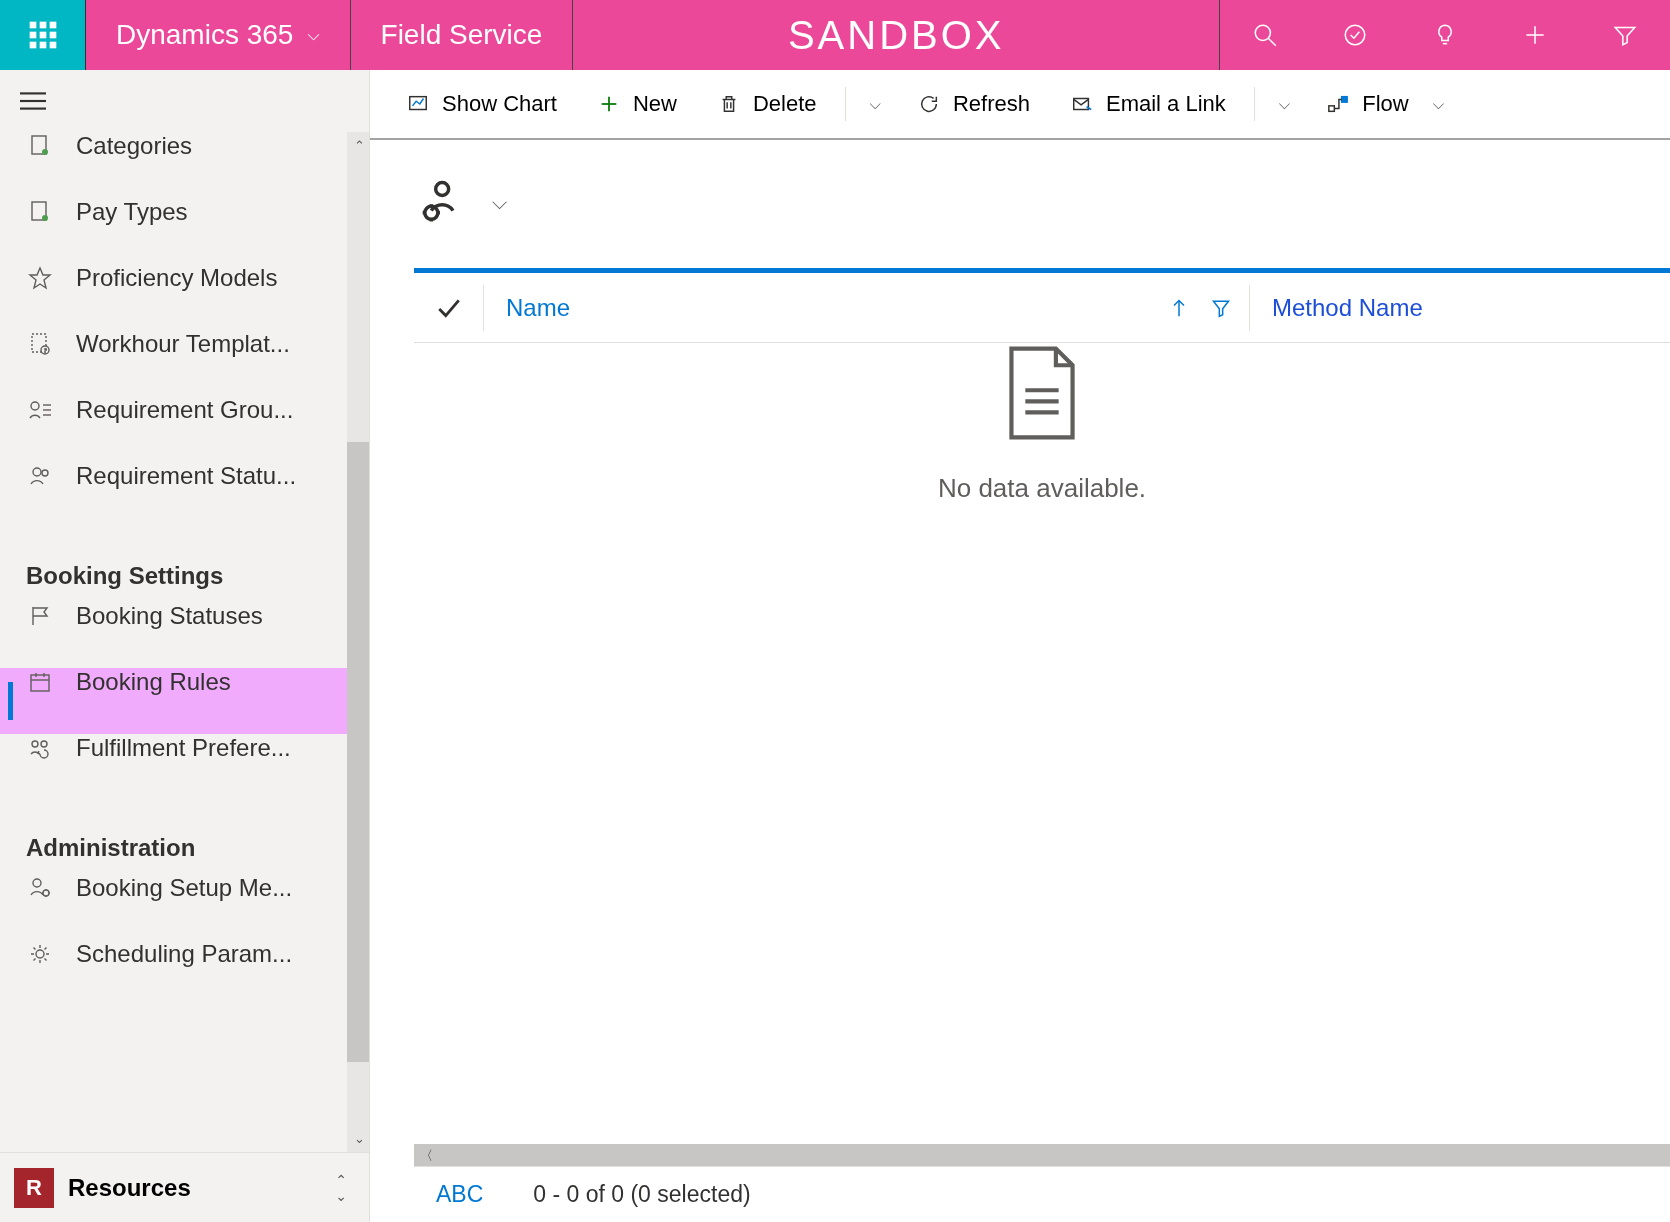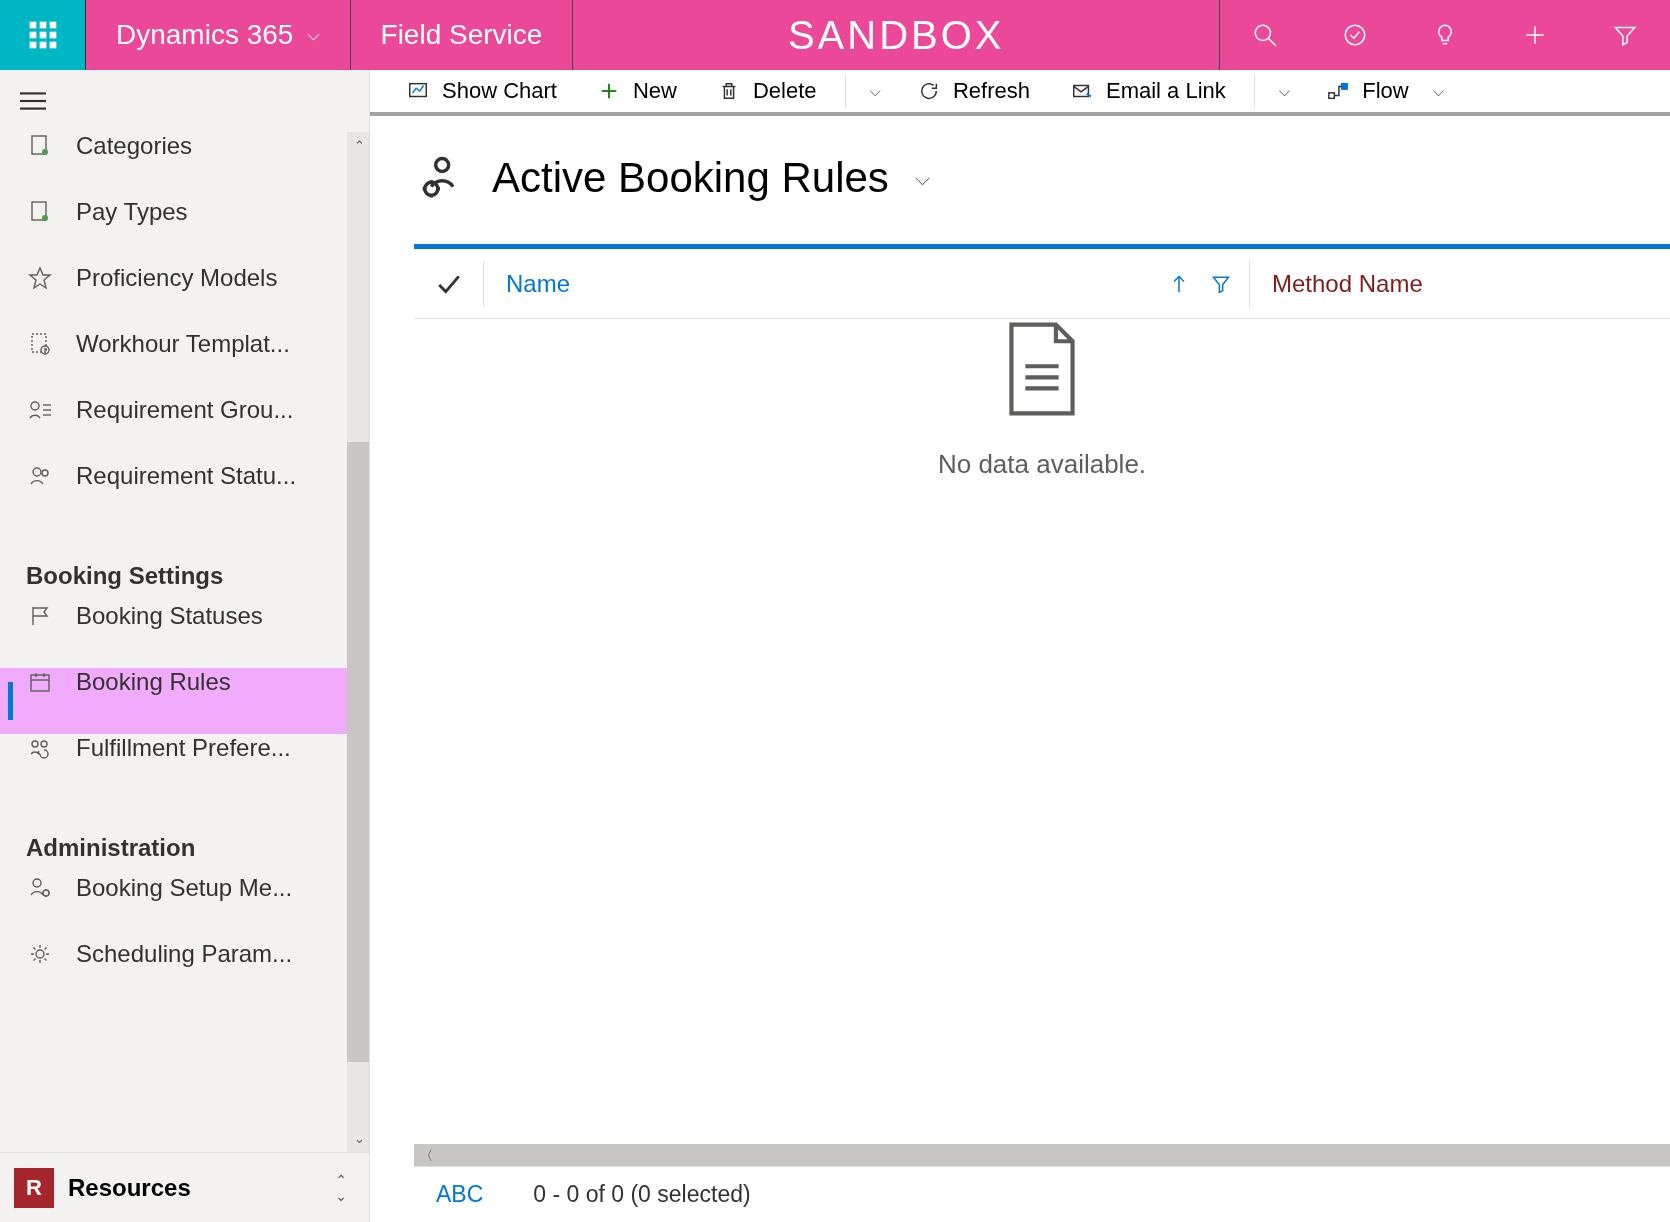--- a/index.html
+++ b/index.html
@@ -41,21 +41,21 @@
 
   .area-switch { height: 70px; border-top: 1px solid #e1dfdd; display: flex; align-items: center; padding-left: 14px; gap: 14px; }
   .area-badge { width: 40px; height: 40px; background: #a4262c; color: #fff; display: flex; align-items: center; justify-content: center; font-size: 22px; font-weight: 600; }
   .area-label { font-size: 24px; font-weight: 600; flex: 1; }
   .area-arrows { display: flex; flex-direction: column; margin-right: 22px; font-size: 14px; color: #605e5c; line-height: 1; gap: 2px; }
 
   
   .content { flex: 1; display: flex; flex-direction: column; }
   
   
-  .cmdbar { display: flex; align-items: center; height: 46px; border-bottom: 4px solid #a3a3a3; padding: 0 20px; gap: 8px; }
+  .cmdbar { display: flex; align-items: center; height: 70px; border-bottom: 2px solid #a3a3a3; padding: 0 20px; gap: 8px; }
   .cmd { display: flex; align-items: center; gap: 12px; padding: 6px 16px; font-size: 22px; cursor: pointer; }
   .cmd-icon { width: 24px; height: 24px; display: flex; align-items: center; justify-content: center; }
   .cmd-icon svg { width: 22px; height: 22px; }
   .cmd-sep { width: 1px; height: 34px; background: #e1dfdd; margin: 0 4px; }
   .cmd-chev { font-size: 15px; color: #605e5c; padding: 0 12px; }
 
   
   .view-header { display: flex; align-items: center; gap: 26px; padding: 36px 44px 40px 44px; }
   .view-icon { width: 52px; height: 52px; }
   .view-icon svg { width: 52px; height: 52px; stroke: #323130; fill: none; stroke-width: 1.6; }
@@ -63,21 +63,21 @@
   .view-chev { font-size: 20px; color: #605e5c; }
 
   
   .grid-wrap { margin: 0 0 0 44px; border-top: 5px solid #0078d4; flex: 1; display: flex; flex-direction: column; }
   .grid-head { display: flex; height: 70px; border-bottom: 1px solid #e1dfdd; align-items: center; }
   .col-check { width: 70px; display: flex; align-items: center; justify-content: center; border-right: 1px solid #e1dfdd; height: 46px; }
   .col-check svg { width: 26px; height: 22px; stroke: #323130; fill: none; stroke-width: 2.6; }
   .col-name { flex: 1; padding-left: 22px; font-size: 24px; color: #0078d4; display: flex; align-items: center; gap: 18px; }
   .col-sort { display: flex; align-items: center; gap: 22px; padding-right: 18px; border-right: 1px solid #e1dfdd; height: 46px; }
   .col-sort svg { width: 20px; height: 22px; stroke: #0078d4; fill: none; stroke-width: 1.8; }
-  .col-method { padding-left: 22px; font-size: 24px; color: #7f1d1d; width: 420px; }
+  .col-method { padding-left: 22px; font-size: 24px; color: #1d4ed8; width: 420px; }
   
   .grid-body { flex: 1; display: flex; flex-direction: column; align-items: center; justify-content: flex-start; gap: 26px; }
   .empty-icon svg { width: 90px; height: 100px; stroke: #605e5c; fill: none; stroke-width: 3; }
   .empty-text { font-size: 26px; color: #605e5c; }
 
   .grid-scroll { height: 22px; background: #c8c6c4; margin-left: 0px; position: relative; }
   .grid-scroll-left { position: absolute; left: 6px; top: 3px; font-size: 13px; color: #323130; }
 
   .grid-footer { height: 56px; display: flex; align-items: center; gap: 50px; padding-left: 22px; font-size: 23px; border-top: 1px solid #e1dfdd; }
   .footer-abc { color: #0078d4; }
@@ -354,21 +354,20 @@
       </div>
     </div>
 
     <div class="view-header">
       <span class="view-icon"><svg viewBox="0 0 24 24">
             <circle cx="13" cy="6" r="3"></circle>
             <path d="M8 16 a6 6 0 0 1 10 0"></path>
             <circle cx="8" cy="17" r="3"></circle>
             <path d="M8 13 v1 M8 20 v1 M4 17 h1 M11 17 h1 M5.5 14.5 l.8 .8 M9.7 18.7 l.8 .8 M5.5 19.5 l.8 -.8 M9.7 15.3 l.8 -.8"></path>
           </svg></span>
-      <span class="view-title">Active Booking Rules</span>
       <span class="view-chev">⌵</span>
     </div>
 
     <div class="grid-wrap">
       <div class="grid-head">
         <div class="col-check">
           <svg viewBox="0 0 24 20">
               <path d="M3 11 l6 6 l12 -14"></path>
             </svg>
         </div>

